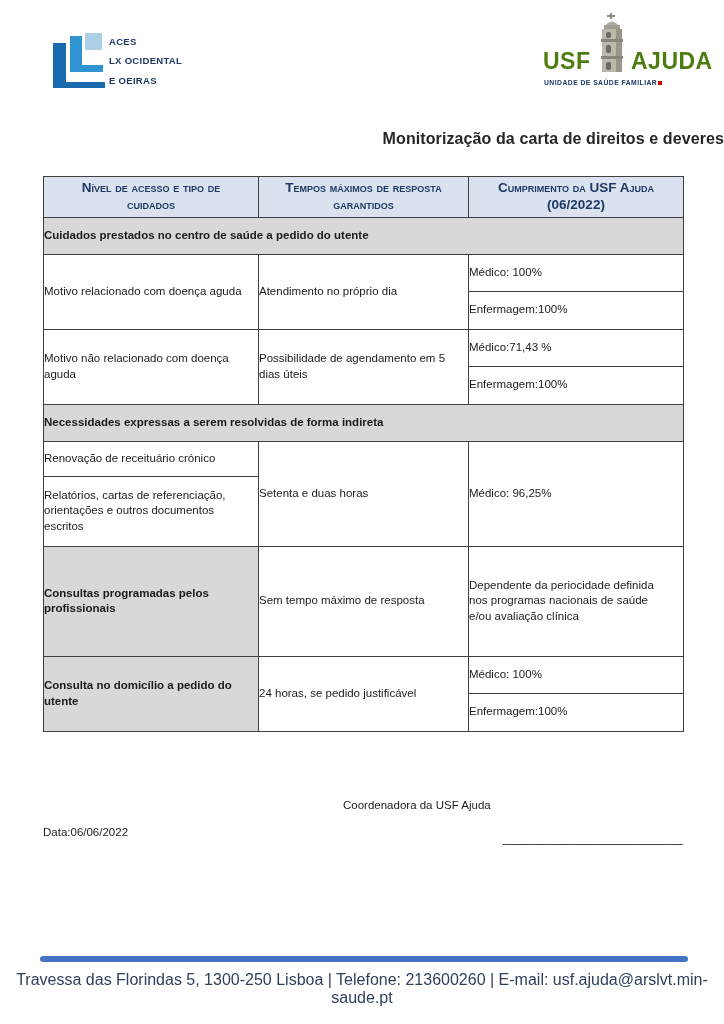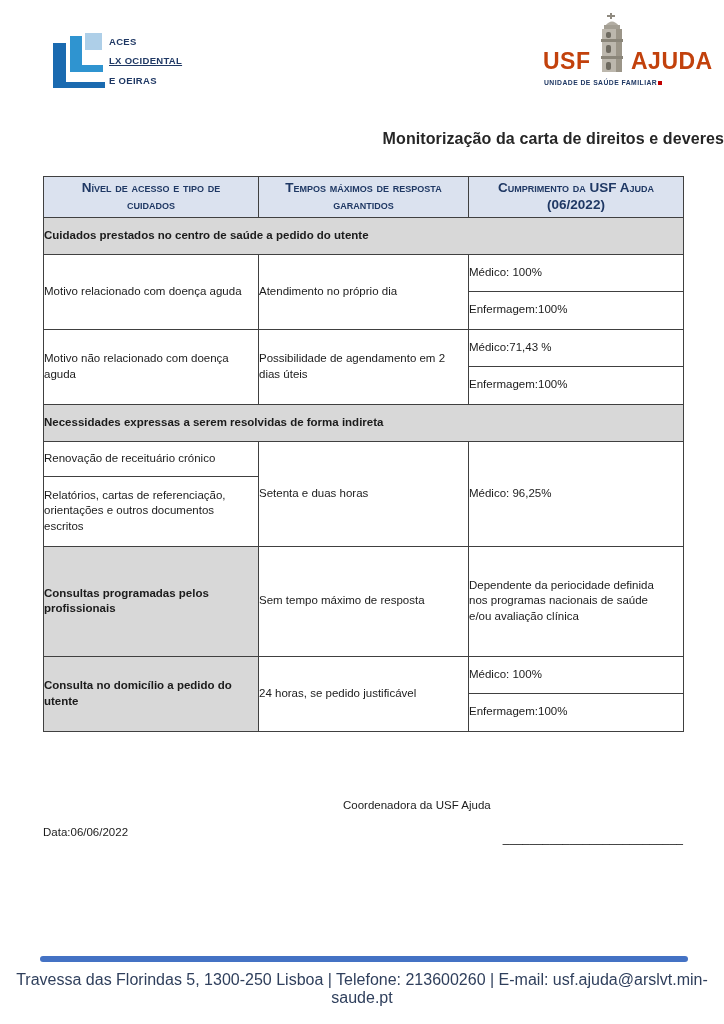--- a/index.html
+++ b/index.html
@@ -17,26 +17,26 @@
   
   .aces-logo { position:absolute; left:53px; top:33px; width:190px; height:56px; }
   .aces-sq-light  { position:absolute; left:32px; top:0;   width:17px; height:17px; background:#aecfe8; }
   .aces-l2-v      { position:absolute; left:17px; top:3px;  width:12px; height:36px; background:#2f94d0; }
   .aces-l2-h      { position:absolute; left:17px; top:32px; width:33px; height:7px;  background:#2f94d0; }
   .aces-l1-v      { position:absolute; left:0;    top:10px; width:13px; height:45px; background:#1a6ab0; }
   .aces-l1-h      { position:absolute; left:0;    top:49px; width:52px; height:6px;  background:#1a6ab0; }
   .aces-text { position:absolute; left:56px; top:2px; }
   .aces-line { font-size:9.5px; font-weight:bold; color:#1f3864; letter-spacing:0.3px; line-height:1; position:absolute; white-space:nowrap; }
   .aces-line.l1 { top:2px; }
-  .aces-line.l2 { top:21px;text-decoration:underline; }
+  .aces-line.l2 { top:21px; }
   .aces-line.l3 { top:41px; }
 
   
   .usf-logo { position:absolute; left:543px; top:12px; width:152px; height:80px; }
-  .usf-word { position:absolute; top:36px; font-size:23px; font-weight:bold; color:#c2410c; letter-spacing:0.5px; }
+  .usf-word { position:absolute; top:36px; font-size:23px; font-weight:bold; color:#4d7c0f; letter-spacing:0.5px; }
   .usf-word.left { left:0; }
   .usf-word.right { left:88px; }
   .usf-tower { position:absolute; left:52px; top:0; }
   .usf-subtitle { position:absolute; left:1px; top:67px; font-size:6.8px; font-weight:bold; color:#1f3864; letter-spacing:0.45px; white-space:nowrap; }
   .usf-redsq { display:inline-block; width:4px; height:4px; background:#c00000; margin-left:1px; }
 
   
   .doc-title { position:absolute; left:0; right:0; top:130px; text-align:right;
     font-size:16px; font-weight:bold; color:#262626; letter-spacing:0.1px; }
 
@@ -131,21 +131,21 @@
         <td rowspan="2">Motivo relacionado com doença aguda</td>
         <td rowspan="2">Atendimento no próprio dia</td>
         <td>Médico: 100%</td>
       </tr>
       <tr class="h38">
         <td>Enfermagem:100%</td>
       </tr>
 
       <tr class="h37">
         <td rowspan="2">Motivo não relacionado com doença aguda</td>
-        <td rowspan="2">Possibilidade de agendamento em 2 dias úteis</td>
+        <td rowspan="2">Possibilidade de agendamento em 5 dias úteis</td>
         <td>Médico:71,43 %</td>
       </tr>
       <tr class="h38">
         <td>Enfermagem:100%</td>
       </tr>
 
       <tr class="h37">
         <td class="section" colspan="3">Necessidades expressas a serem resolvidas de forma indireta</td>
       </tr>
 

